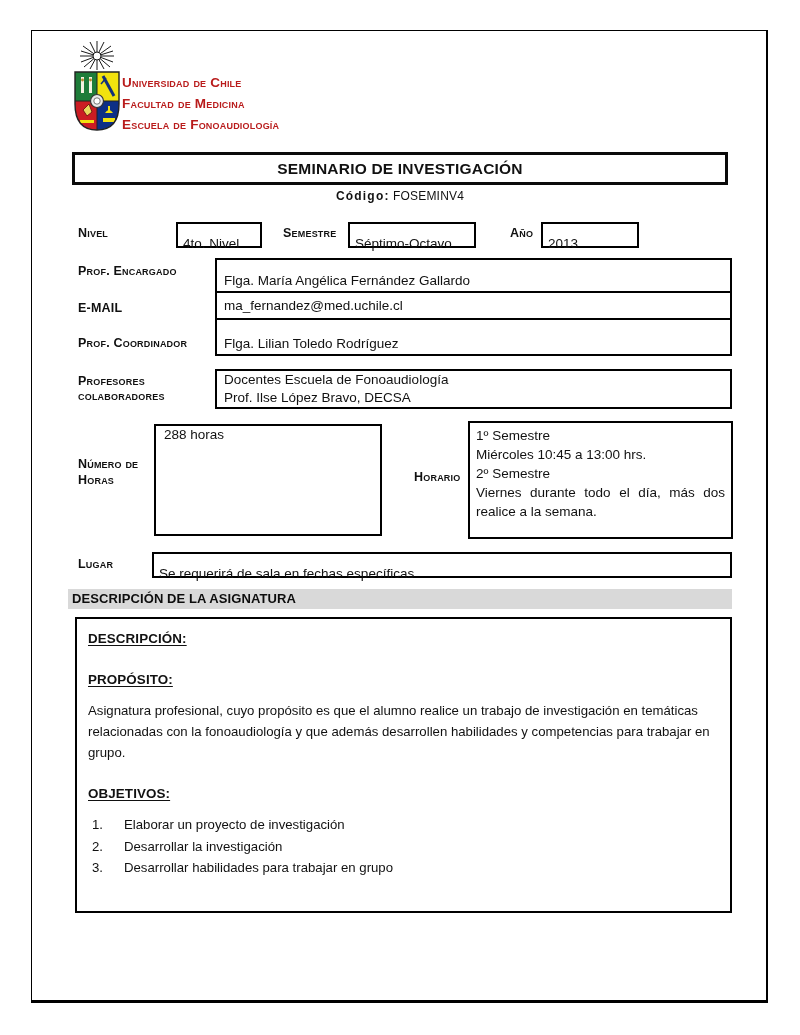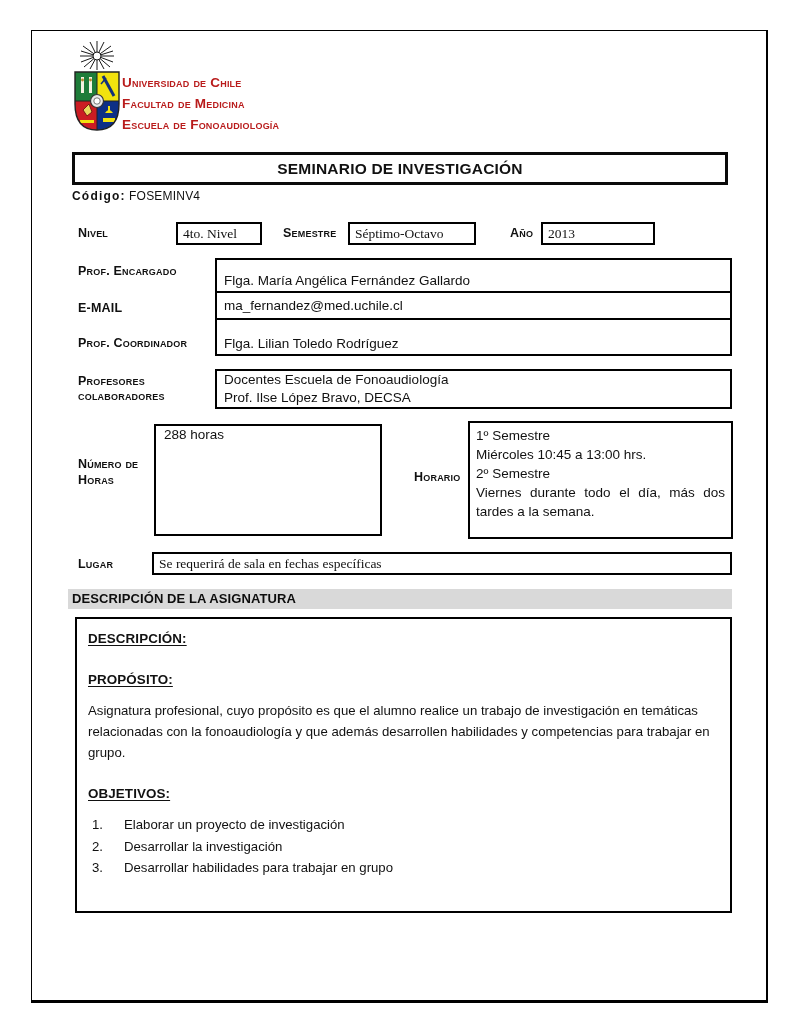--- a/index.html
+++ b/index.html
@@ -28,36 +28,36 @@
   
   .crest{left:70px;top:40px;width:54px;height:94px;}
   .inst-text{left:122px;top:72px;line-height:21px;font-size:13.5px;font-weight:600;
     font-variant:small-caps;letter-spacing:.2px;color:#b91c1c;white-space:nowrap;}
   
   .title-box{
     left:72px;top:152px;width:656px;height:33px;border:3px solid #0a0a0a;
     display:flex;align-items:center;justify-content:center;
     font-size:15.5px;font-weight:bold;letter-spacing:.2px;
   }
-  .codigo-line{left:72px;top:189px;width:656px;font-size:12px;}
+  .codigo-line{left:72px;top:189px;width:656px;text-align:center;font-size:12px;}
   .codigo-label{font-weight:bold;letter-spacing:1.2px;}
   .codigo-value{letter-spacing:.2px;}
   
   .flabel{font-variant:small-caps;font-weight:bold;font-size:12.5px;letter-spacing:.2px;
     white-space:nowrap;color:#101010;}
   
   .vbox{border:2px solid #000;font-size:13.5px;line-height:18px;background:#fff;}
-  .vbox-pad{padding:1px 5px;font-family:Liberation Serif, serif;}
+  .vbox-pad{padding:11px 5px;}
   
   .nivel-label{left:78px;top:226px;}
   .nivel-box{left:176px;top:222px;width:86px;height:23px;}
   .semestre-label{left:283px;top:226px;}
   .semestre-box{left:348px;top:222px;width:128px;height:23px;}
   .anio-label{left:510px;top:226px;}
-  .anio-box{left:541px;top:222px;width:114px;height:23px;}
+  .anio-box{left:541px;top:222px;width:98px;height:23px;}
   
   .staff-table{left:215px;top:258px;width:517px;border:2px solid #000;background:#fff;}
   .staff-row{font-size:13.5px;padding:0 7px;display:flex;align-items:flex-end;}
   .staff-row.r1{height:31px;padding-bottom:3px;}
   .staff-row.r2{height:27px;border-top:2px solid #000;align-items:center;}
   .staff-row.r3{height:36px;border-top:2px solid #000;padding-bottom:3px;}
   .lab-encargado{left:78px;top:264px;}
   .lab-email{left:78px;top:301px;}
   .lab-coordinador{left:78px;top:336px;}
   
@@ -200,21 +200,21 @@
 </div>
 <div class="abs vbox horas-box">
   <span>288 horas</span>
 </div>
 <div class="abs flabel lab-horario">Horario</div>
 <div class="abs vbox horario-box">
   <div>1º Semestre</div>
   <div>Miércoles 10:45 a 13:00 hrs.</div>
   <div>2º Semestre</div>
   <div class="justify-line">Viernes durante todo el día, más dos</div>
-  <div>tardes a la semana.</div>
+  <div>realice a la semana.</div>
 </div>
 
 <div class="abs flabel lab-lugar">Lugar</div>
 <div class="abs vbox vbox-pad lugar-box">
   <span>Se requerirá de sala en fechas específicas</span>
 </div>
 
 <div class="abs section-bar">DESCRIPCIÓN DE LA ASIGNATURA</div>
 
 <div class="abs desc-box">

